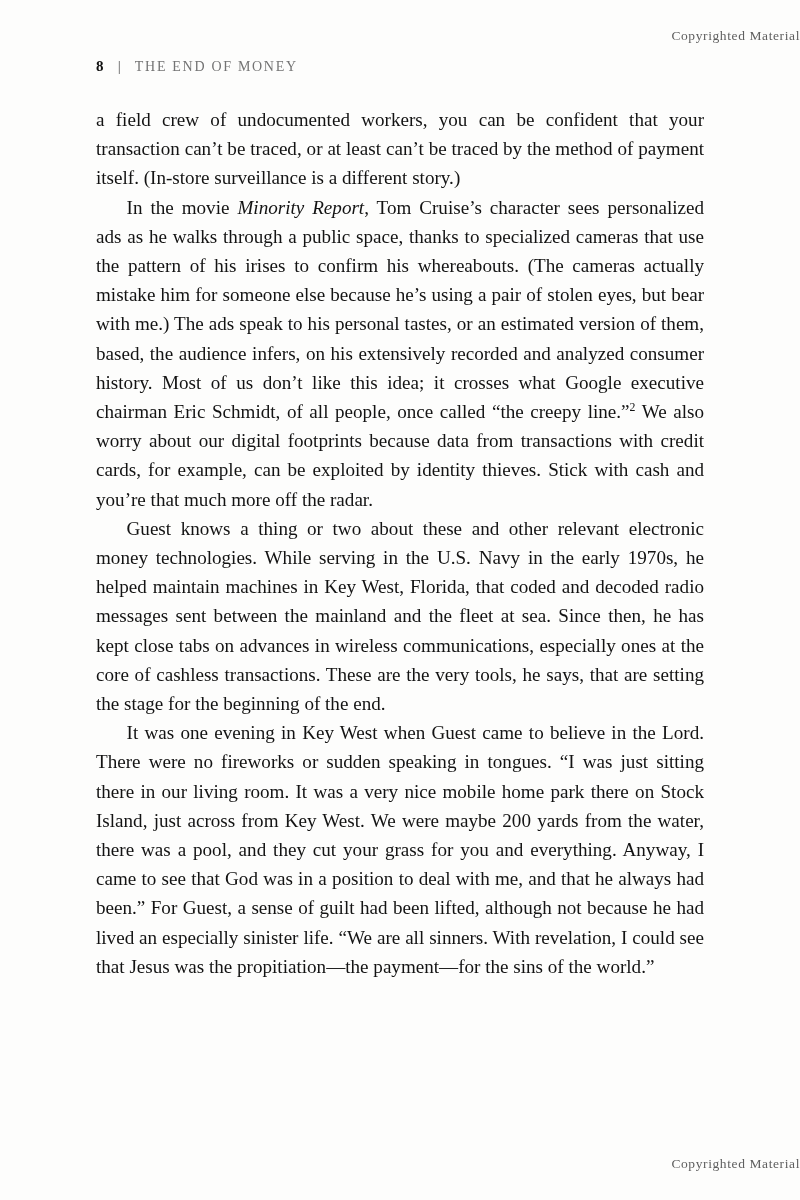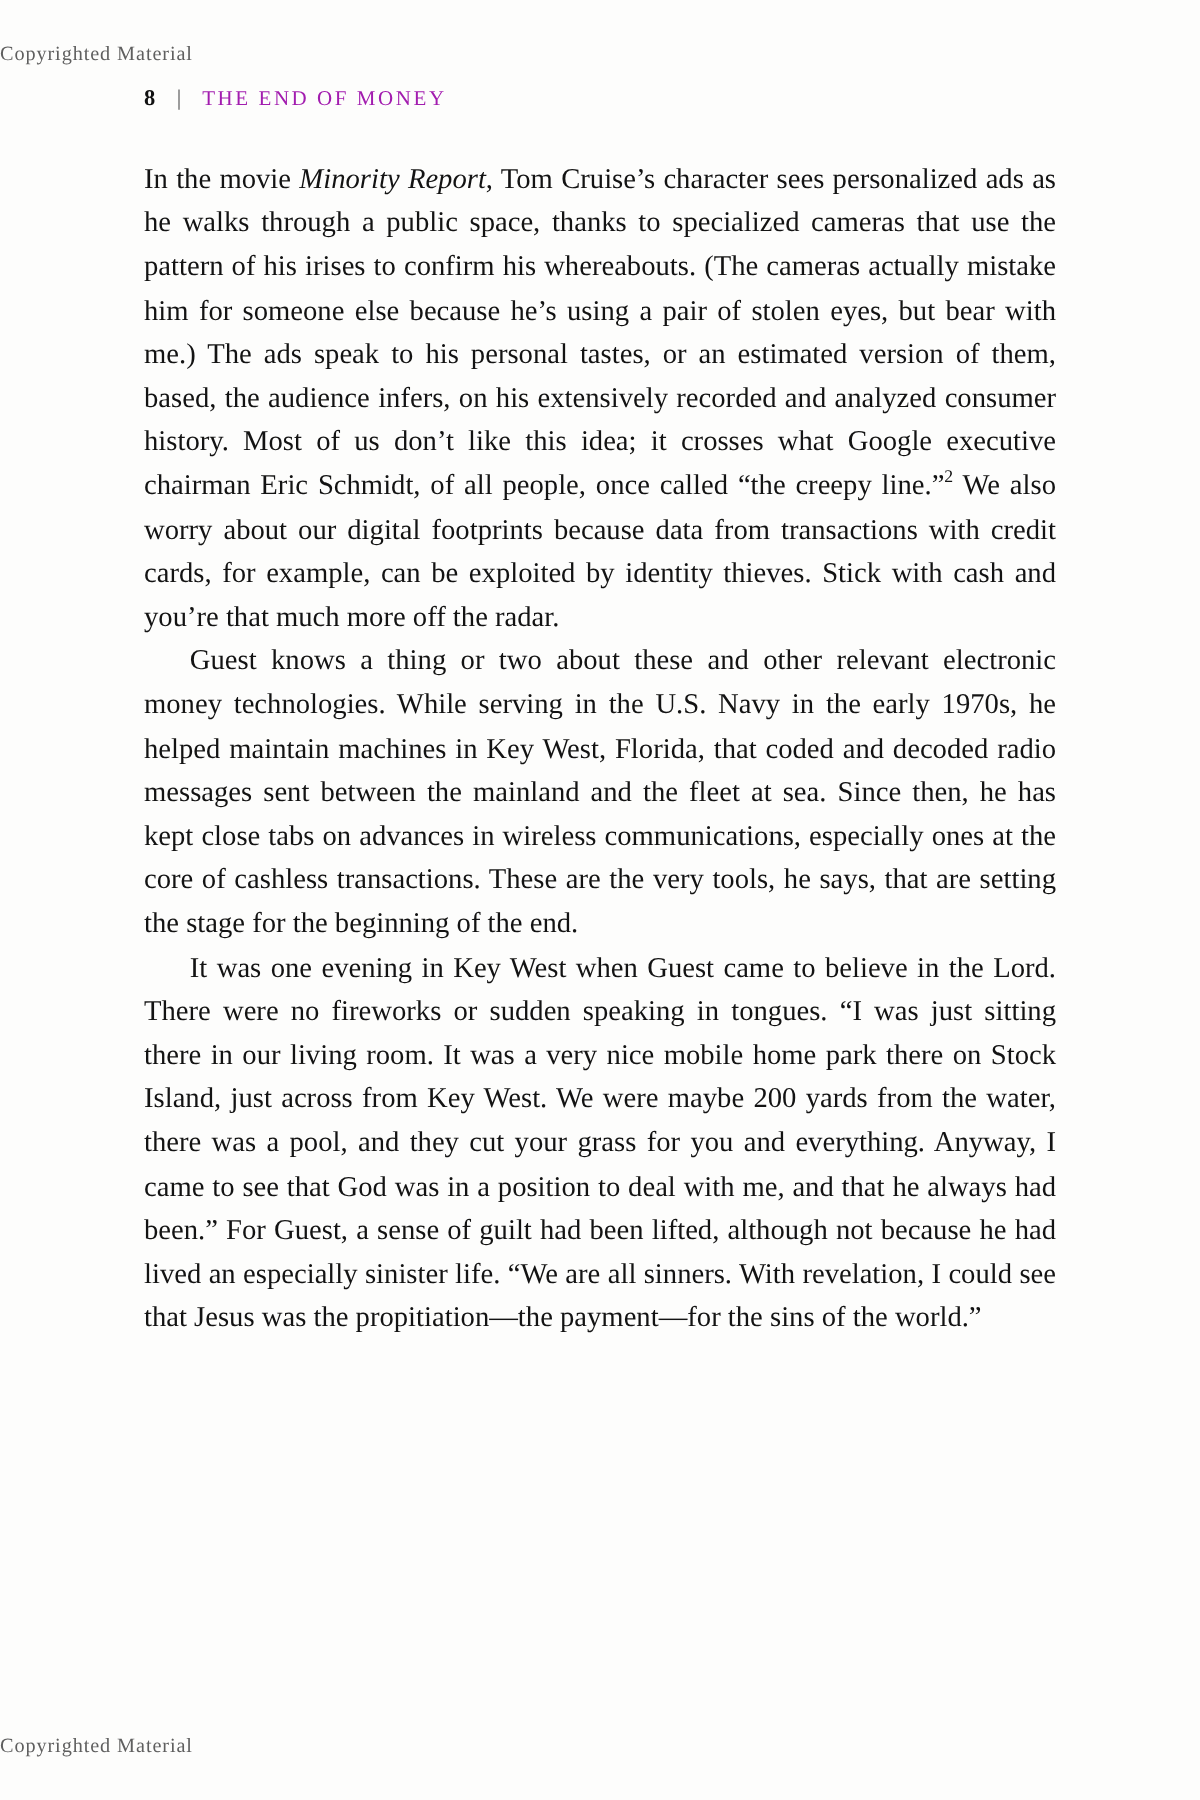--- a/index.html
+++ b/index.html
@@ -14,21 +14,21 @@
     background: #fdfdfc;
     font-family: "Liberation Serif", serif;
     color: #1a1a1a;
     overflow: hidden;
   }
   .watermark-top,
   .watermark-bottom {
     position: absolute;
     left: 0;
     width: 100%;
-    text-align: left;
+    text-align: right;
     font-family: "Liberation Serif", serif;
     font-size: 13.5px;
     letter-spacing: 0.6px;
     color: #5f5f5f;
   }
   .watermark-top { top: 28px; }
   .watermark-bottom { bottom: 28px; }
 
   .running-head {
     position: absolute;
@@ -47,21 +47,21 @@
   }
   .running-head .rule {
     display: inline-block;
     margin: 0 14px;
     color: #555;
     font-size: 15px;
   }
   .running-head .title {
     font-size: 14px;
     letter-spacing: 1.7px;
-    color: #a21caf;
+    color: #737373;
   }
 
   .body-text {
     position: absolute;
     top: 105px;
     left: 96px;
     width: 608px;
     font-size: 19.1px;
     line-height: 29.2px;
     text-align: justify;
@@ -91,20 +91,21 @@
 
   <div class="watermark-top">Copyrighted Material</div>
 
   <div class="running-head">
     <span class="folio">8</span>
     <span class="rule">|</span>
     <span class="title">THE END OF MONEY</span>
   </div>
 
   <div class="body-text" id="body-text">
+      <p>a field crew of undocumented workers, you can be confident that your transaction can’t be traced, or at least can’t be traced by the method of payment itself. (In-store surveillance is a different story.)</p>
       <p>In the movie <i>Minority Report</i>, Tom Cruise’s character sees personalized ads as he walks through a public space, thanks to specialized cameras that use the pattern of his irises to confirm his whereabouts. (The cameras actually mistake him for someone else because he’s using a pair of stolen eyes, but bear with me.) The ads speak to his personal tastes, or an estimated version of them, based, the audience infers, on his extensively recorded and analyzed consumer history. Most of us don’t like this idea; it crosses what Google executive chairman Eric Schmidt, of all people, once called “the creepy line.”<sup>2</sup> We also worry about our digital footprints because data from transactions with credit cards, for example, can be exploited by identity thieves. Stick with cash and you’re that much more off the radar.</p>
       <p>Guest knows a thing or two about these and other relevant electronic money technologies. While serving in the U.S. Navy in the early 1970s, he helped maintain machines in Key West, Florida, that coded and decoded radio messages sent between the mainland and the fleet at sea. Since then, he has kept close tabs on advances in wireless communications, especially ones at the core of cashless transactions. These are the very tools, he says, that are setting the stage for the beginning of the end.</p>
       <p>It was one evening in Key West when Guest came to believe in the Lord. There were no fireworks or sudden speaking in tongues. “I was just sitting there in our living room. It was a very nice mobile home park there on Stock Island, just across from Key West. We were maybe 200 yards from the water, there was a pool, and they cut your grass for you and everything. Anyway, I came to see that God was in a position to deal with me, and that he always had been.” For Guest, a sense of guilt had been lifted, although not because he had lived an especially sinister life. “We are all sinners. With revelation, I could see that Jesus was the propitiation—the payment—for the sins of the world.”</p>
     </div>
 
   <div class="watermark-bottom">Copyrighted Material</div>
 
 </div>
 
 </body></html>

